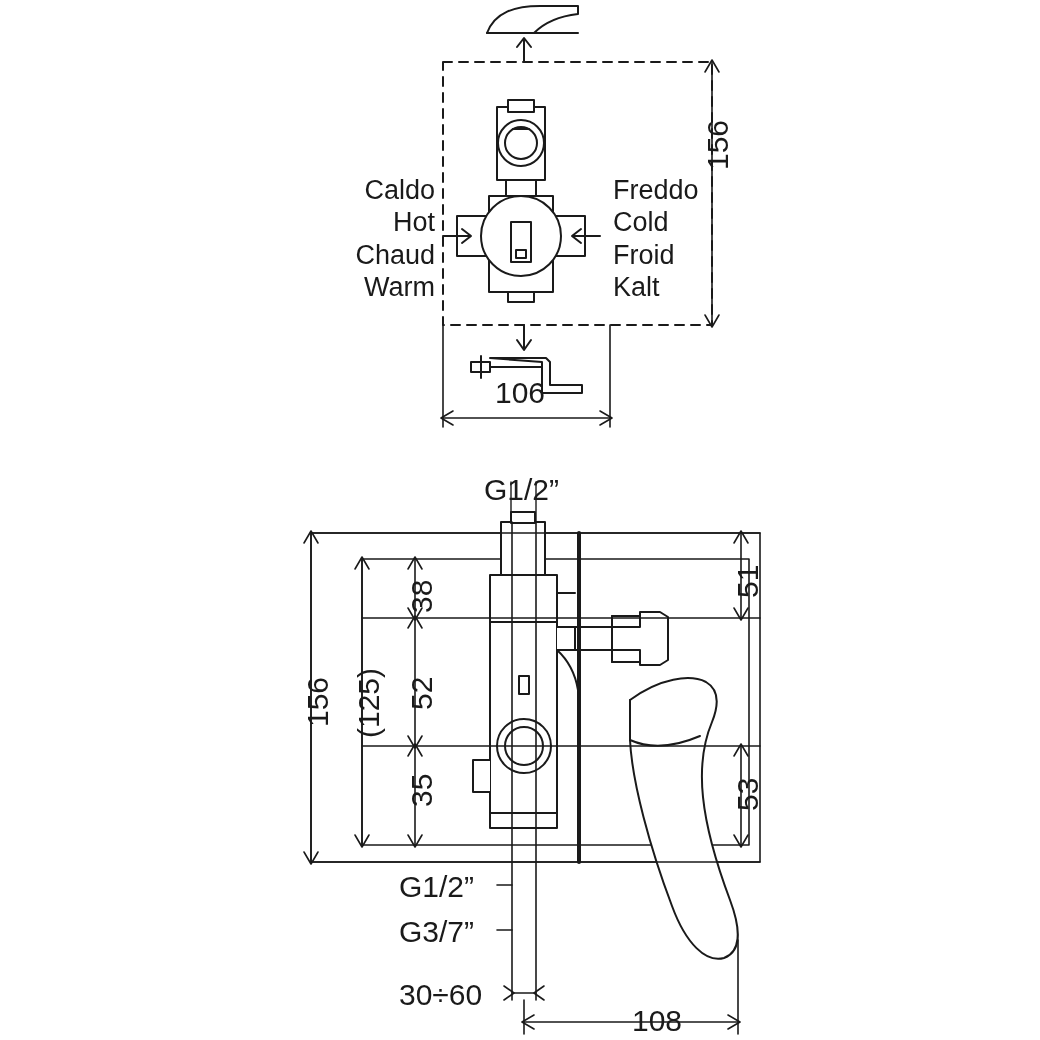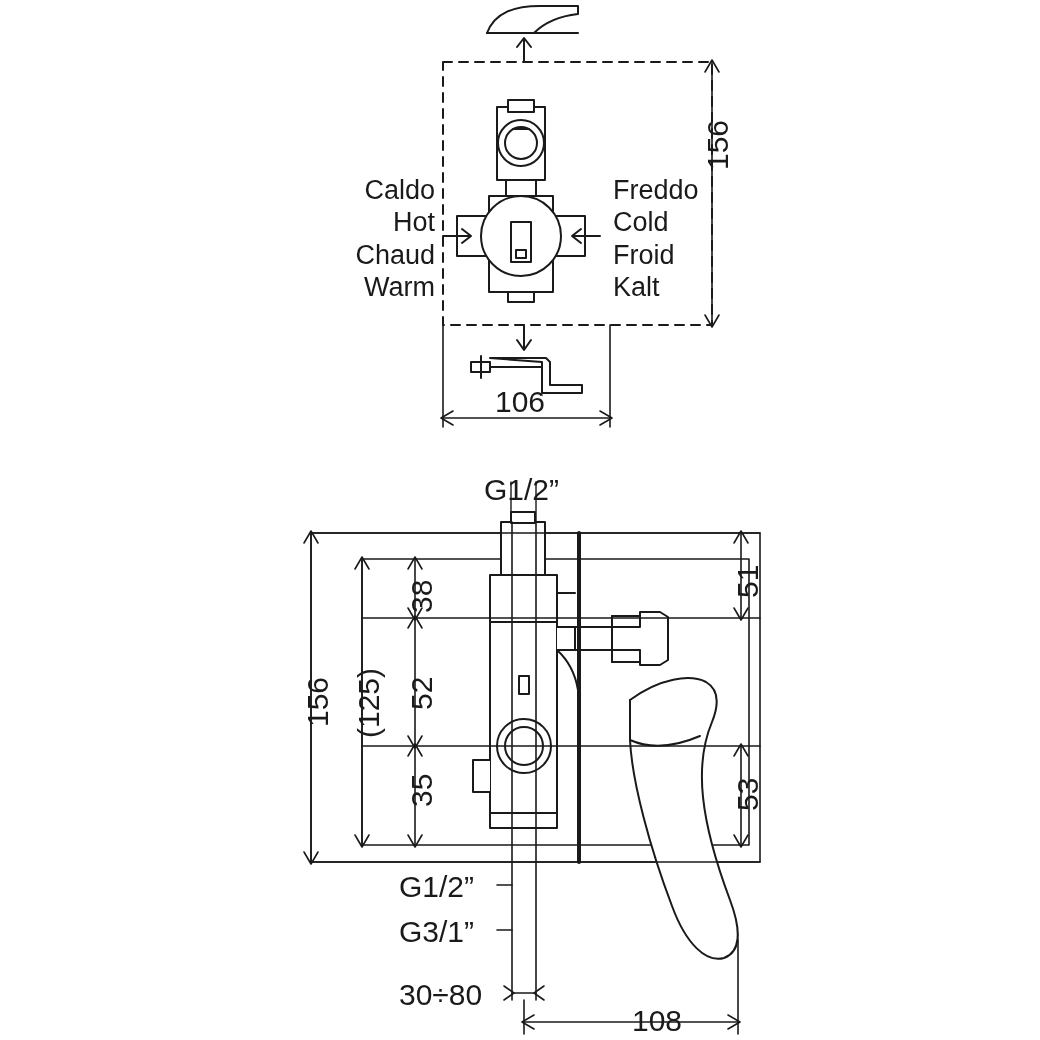--- a/index.html
+++ b/index.html
@@ -254,39 +254,39 @@
 
   <div class="lbl temp-block temp-left" style="left:335px; top:174px; width:100px;">
     <div>Caldo</div>
     <div>Hot</div>
     <div>Chaud</div>
     <div>Warm</div>
   </div>
 
   <div class="lbl dim dim-rot" style="left:700px; top:170px;">156</div>
 
-  <div class="lbl dim" style="left:495px; top:384px;">106</div>
+  <div class="lbl dim" style="left:495px; top:375px;">106</div>
 
   <div class="lbl dim" style="left:484px; top:472px;">G1/2”</div>
 
   <div class="lbl dim dim-rot" style="left:300px; top:727px;">156</div>
 
   <div class="lbl dim dim-rot" style="left:351px; top:738px;">(125)</div>
 
   <div class="lbl dim dim-rot" style="left:404px; top:613px;">38</div>
 
   <div class="lbl dim dim-rot" style="left:404px; top:710px;">52</div>
 
   <div class="lbl dim dim-rot" style="left:404px; top:807px;">35</div>
 
   <div class="lbl dim dim-rot" style="left:730px; top:598px;">51</div>
 
   <div class="lbl dim dim-rot" style="left:730px; top:811px;">53</div>
 
   <div class="lbl dim" style="left:399px; top:869px;">G1/2”</div>
 
-  <div class="lbl dim" style="left:399px; top:914px;">G3/1”</div>
-
-  <div class="lbl dim" style="left:399px; top:977px;">30÷80</div>
+  <div class="lbl dim" style="left:399px; top:914px;">G3/7”</div>
+
+  <div class="lbl dim" style="left:399px; top:977px;">30÷60</div>
 
   <div class="lbl dim" style="left:604px; top:1003px;margin-left:28px;">108</div>
 
 </div>
 
 </body></html>

